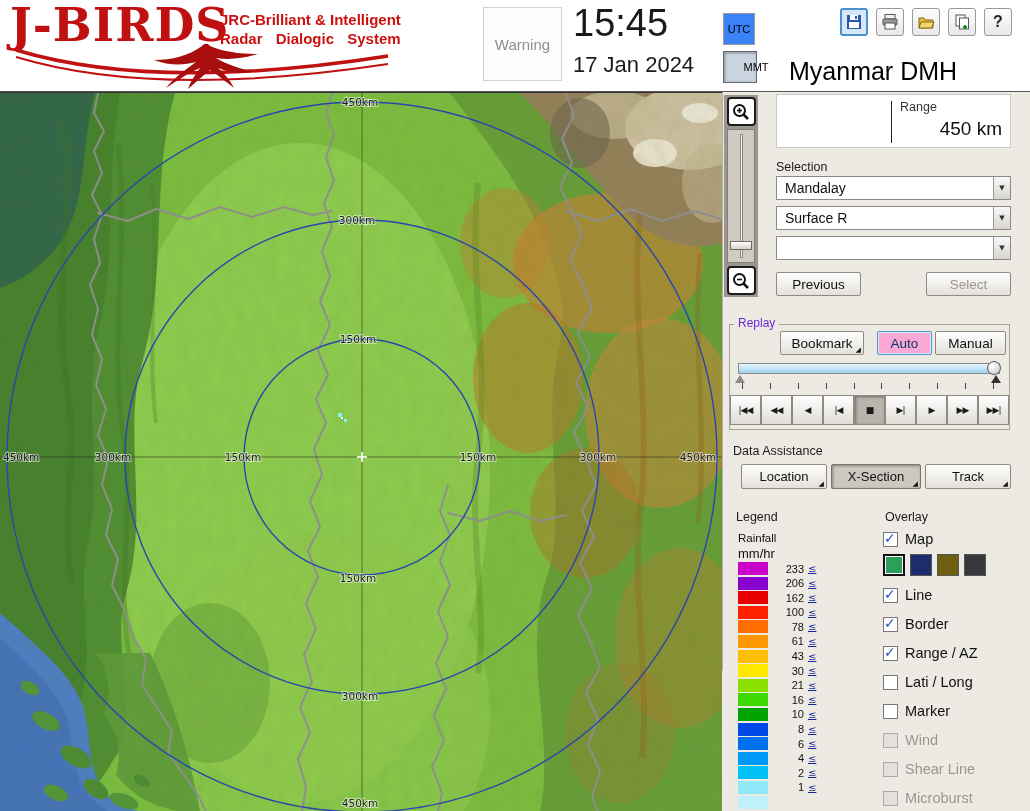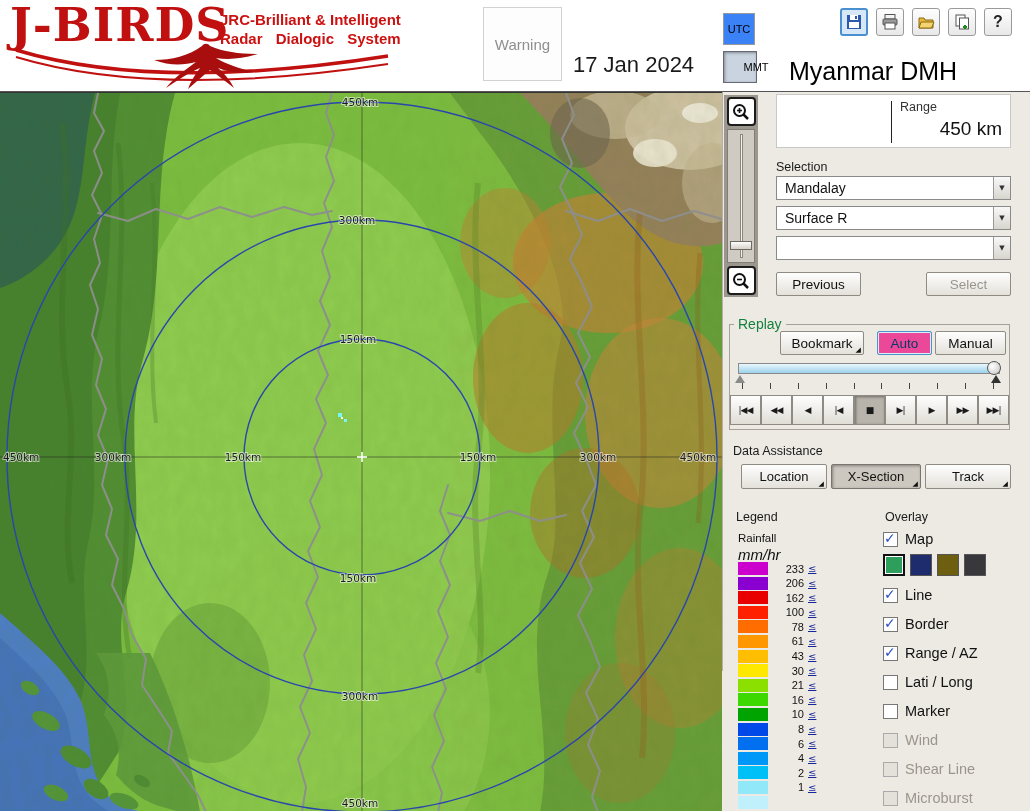--- a/index.html
+++ b/index.html
@@ -50,24 +50,24 @@
   .dd-value { position:absolute; left:8px; top:3px; font-size:14px; color:#111; }
   .dd-arrow { position:absolute; right:0; top:0; bottom:0; width:17px; background:linear-gradient(#F8F8F8,#D8D5CE); border-left:1px solid #999; display:flex; align-items:center; justify-content:center; font-size:7px; color:#333; font-family:"DejaVu Sans", sans-serif; }
 
   .btn { background:linear-gradient(#FEFEFE,#E4E1DA); border:1px solid #8F8B83; border-radius:2px; font-size:13.5px; color:#111; font-family:inherit; display:flex; align-items:center; justify-content:center; position:relative; }
   .btn.pressed { background:#CCC8C0; box-shadow:inset 1px 1px 3px rgba(0,0,0,.35); border-color:#7A766E;align-items:center; }
   .btn.disabled { color:#9A968E; }
   .prev-btn { position:absolute; left:53px; top:180px; width:85px; height:24px; }
   .select-btn { position:absolute; left:203px; top:180px; width:85px; height:24px; }
 
   .replay-group { position:absolute; left:6px; top:232px; width:281px; height:106px; border:1px solid #A5A199; }
-  .replay-legend { position:absolute; left:4px; top:-9px; background:#EDEAE3; padding:0 4px; font-size:14px; color:#15803d; }
+  .replay-legend { position:absolute; left:4px; top:-9px; background:#EDEAE3; padding:0 4px; font-size:12px; color:#6d28d9; }
   .replay-modes { position:absolute; left:50px; top:6px; display:flex; }
   .bookmark-btn { width:84px; height:24px; margin-right:13px; }
-  .auto-btn { width:55px; height:24px; margin-right:3px; background:#ec4899; border:1px solid #4C94CC; box-shadow:inset 0 0 0 1px #D8EEF9; color:#093A66; }
+  .auto-btn { width:55px; height:24px; margin-right:3px; background:#f9a8d4; border:1px solid #4C94CC; box-shadow:inset 0 0 0 1px #D8EEF9; color:#093A66; }
   .manual-btn { width:71px; height:24px; }
   .corner { position:absolute; right:2px; bottom:0px; font-size:7px; color:#111; font-family:"DejaVu Sans", sans-serif; line-height:7px; }
 
   .timeline { position:absolute; left:8px; top:38px; width:262px; height:12px; }
   .tl-track { position:absolute; left:0; right:0; top:0; height:11px; background:linear-gradient(#E9F7FD,#9CD2EC); border:1px solid #8A8A8A; }
   .tl-thumb { position:absolute; right:-1px; top:-2px; width:14px; height:14px; border-radius:50%; background:radial-gradient(circle at 35% 35%, #fff, #C4C4C4); border:1px solid #555; }
   .tl-tri { position:absolute; top:12px; width:0; height:0; border-left:5px solid transparent; border-right:5px solid transparent; }
   .tl-tri.left { left:-3px; border-bottom:8px solid #8A8A8A; }
   .tl-tri.right { right:-1px; border-bottom:8px solid #333; }
   .ticksrow { position:absolute; left:12px; top:58px; width:252px; display:flex; justify-content:space-between; }
@@ -78,21 +78,21 @@
 
   .da-label { left:10px; top:352px; }
   .da-buttons { position:absolute; left:18px; top:372px; display:flex; gap:4px; }
   .dabtn { height:25px; font-size:13px; }
   .dabtn:nth-child(1) { width:86px; }
   .dabtn:nth-child(2) { width:90px; }
   .dabtn:nth-child(3) { width:86px; }
 
   .legend-label { left:13px; top:418px; }
   .legend-unit1 { position:absolute; left:15px; top:440px; font-size:11.5px; }
-  .legend-unit2 { position:absolute; left:15px; top:454px; font-size:15px;font-style:italic; }
+  .legend-unit2 { position:absolute; left:15px; top:454px; font-size:13px; }
   .legend-entries { position:absolute; left:15px; top:470px; }
   .lg-row { display:flex; align-items:center; height:13px; margin-bottom:1.6px; }
   .lg-sw { width:30px; height:13px; display:inline-block; }
   .lg-val { width:32px; text-align:right; font-size:11px; margin-left:4px; color:#111; }
   .lg-op { margin-left:4px; font-size:10px; color:#15259B; text-decoration:underline; font-family:"DejaVu Sans", sans-serif; }
 
   .overlay-label { left:162px; top:418px; }
   .overlay-panel { position:absolute; left:160px; top:438px; width:146px; }
   .ov-row { display:flex; align-items:center; height:18px; margin-bottom:11px; }
   .ov-row:first-child { margin-bottom:6px; }
@@ -118,20 +118,21 @@
       <path d="M4,8 C90,34 210,40 376,14" stroke="#C01010" stroke-width="3.5" fill="none"></path>
       <path d="M4,15 C90,41 210,47 376,22" stroke="#C01010" stroke-width="2" fill="none"></path>
       <path d="M190,4 C176,14 160,18 142,18 C158,24 172,23 184,20 C170,30 160,38 154,46 C166,38 178,30 188,26 C182,34 178,41 176,47 C184,40 192,33 198,28 C206,33 214,40 222,46 C218,38 212,31 206,26 C216,30 228,32 242,30 C226,26 214,22 204,16 C216,18 230,17 246,12 C228,12 212,10 198,4 C196,1 192,1 190,4 Z" fill="#A80E0E"></path>
     </svg>
   </div>
 
   <div class="warning-box">
     <span>Warning</span>
   </div>
 
+  <div class="clock-time">15:45</div>
   <div class="clock-date">17 Jan 2024</div>
 
   <button class="tzbtn tz-utc">UTC</button>
   <button class="tzbtn tz-mmt">MMT</button>
 
   <div class="iconrow">
     <button class="iconbtn focused">
       <svg width="18" height="18" viewBox="0 0 18 18">
         <rect x="2" y="2" width="14" height="14" fill="#2C58B0"></rect>
         <rect x="5" y="2" width="8" height="5" fill="#fff"></rect>

